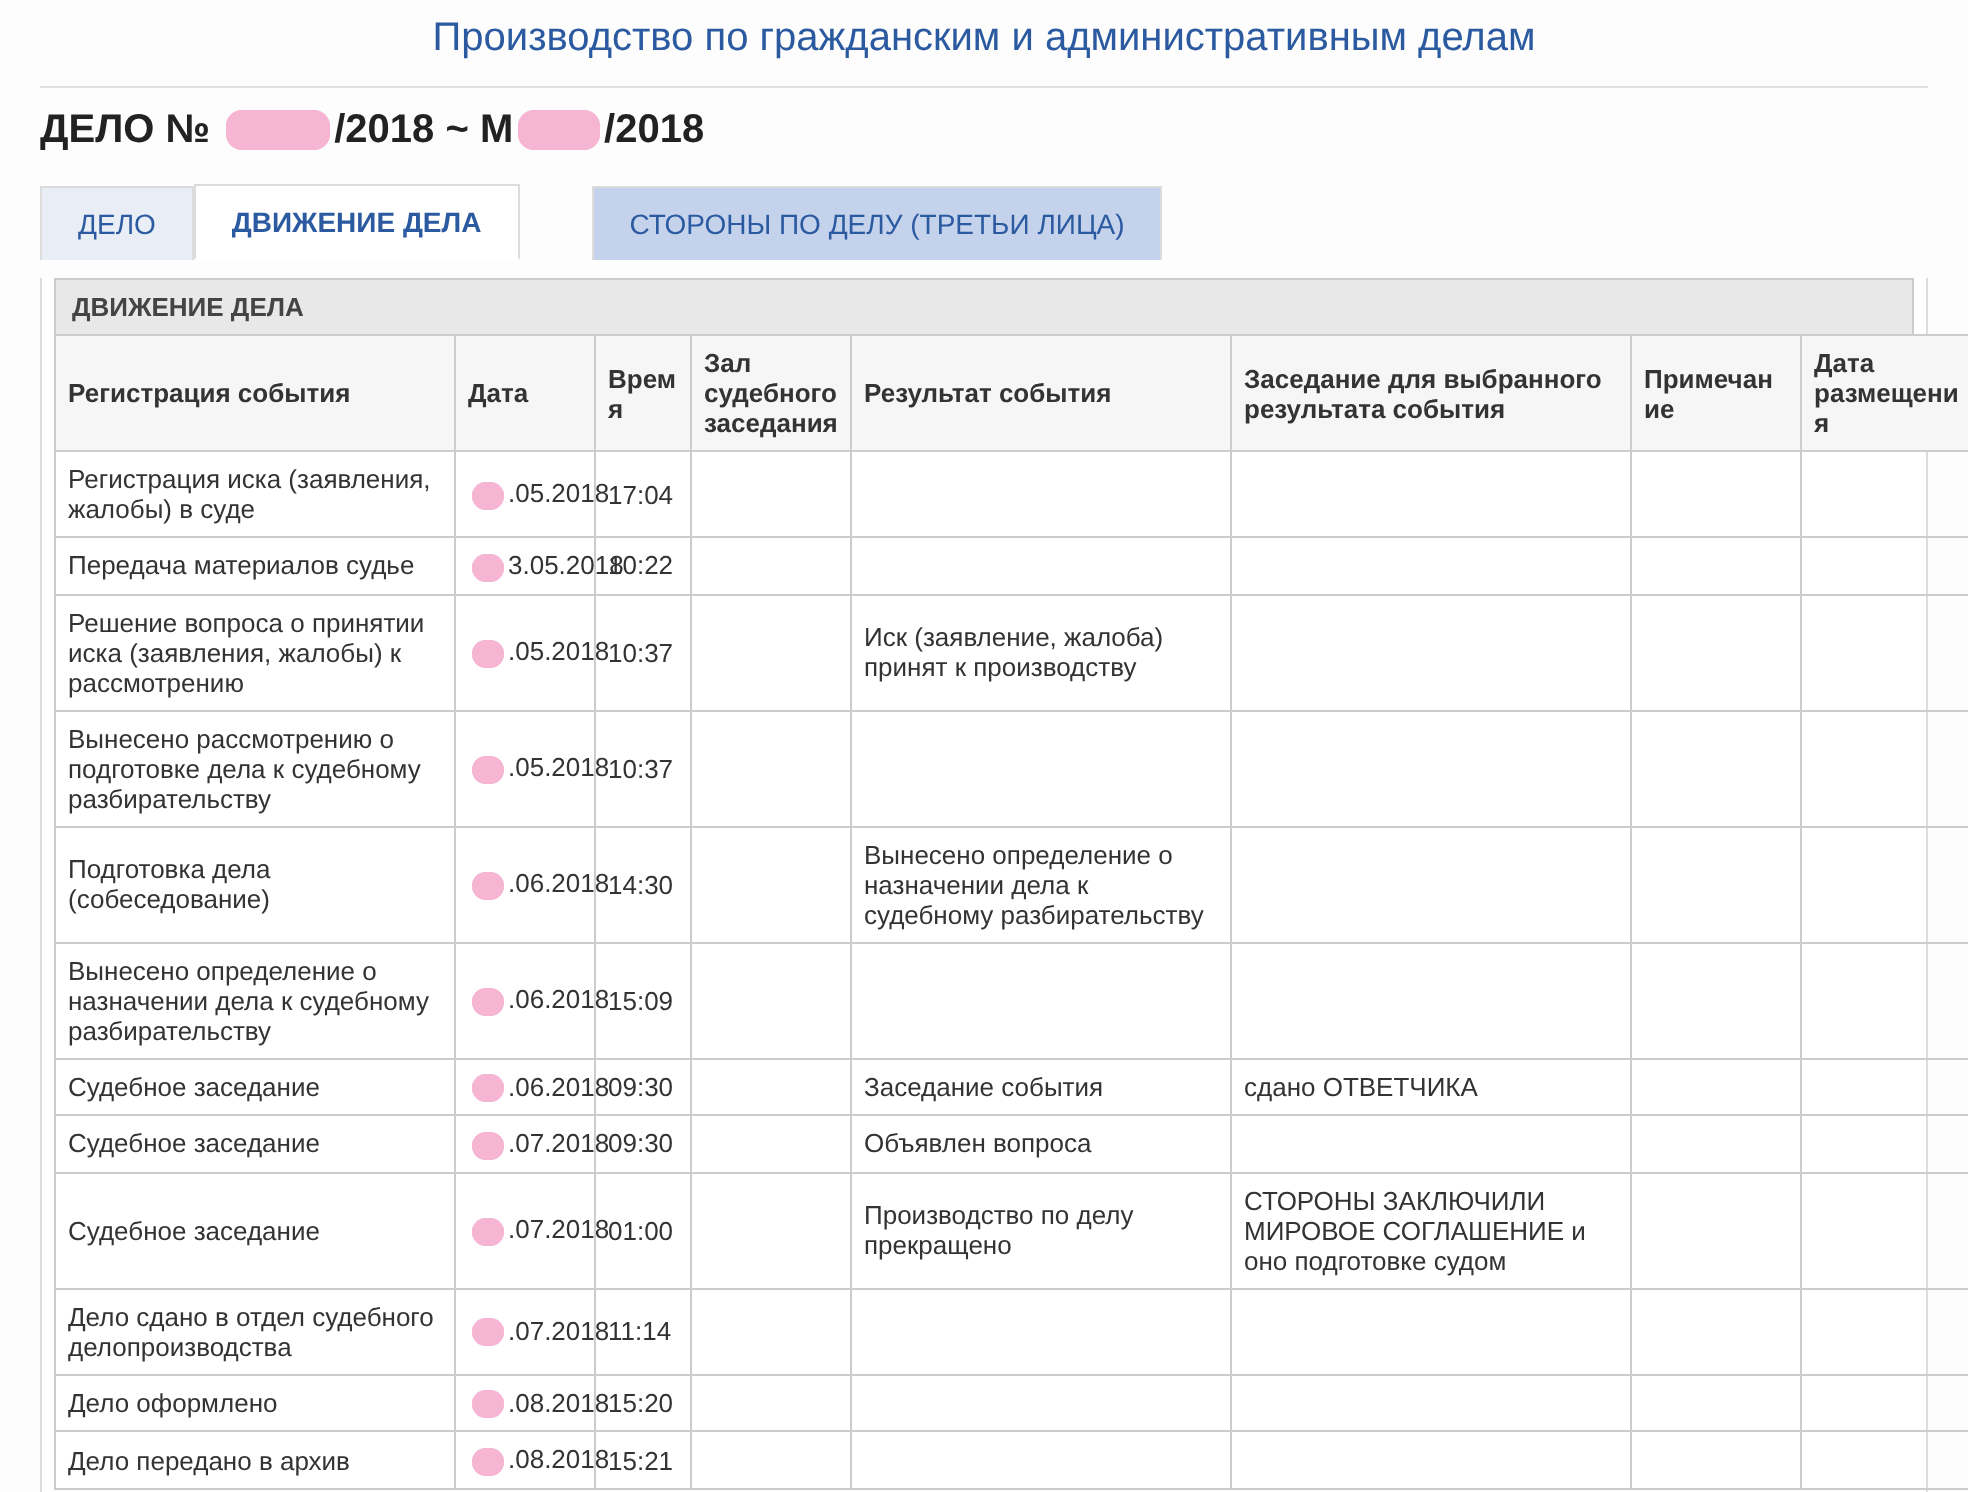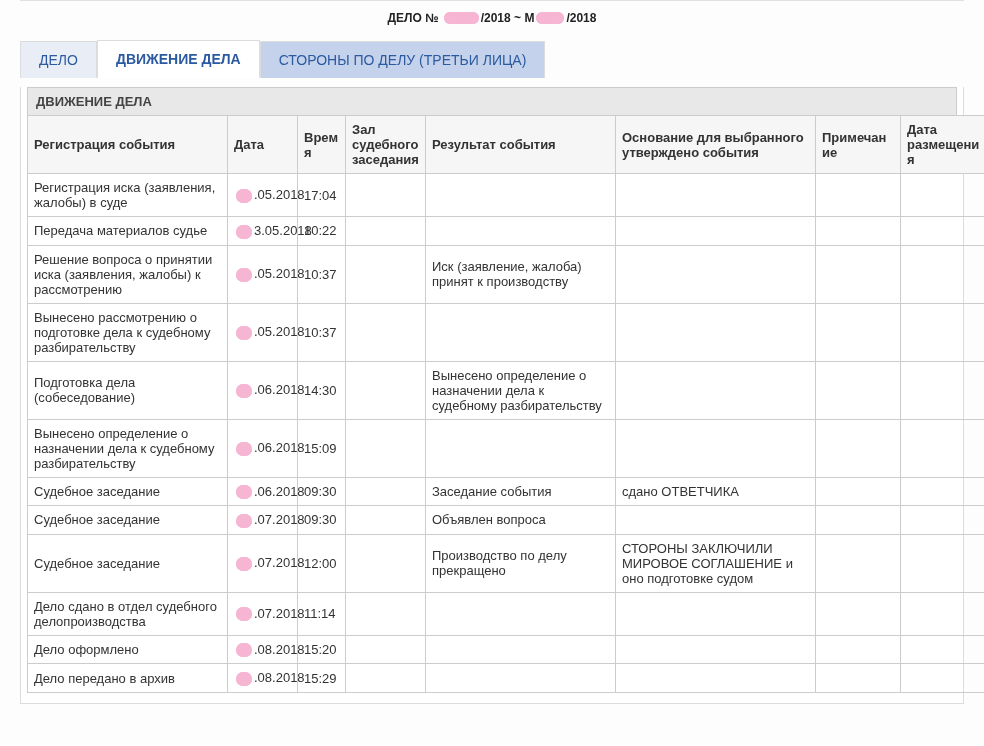--- a/index.html
+++ b/index.html
@@ -22,23 +22,23 @@
     text-align: center;
     padding: 8px 0 12px 0;
     font-weight: 400;
   }
   hr.hdr {
     border: none;
     border-top: 1px solid #e0e0e0;
     margin: 0 0 10px 0;
   }
   .case-line {
-    text-align: center;
+    text-align: left;
     font-weight: 700;
-    font-size: 12px;
+    font-size: 20px;
     color: #222;
     margin: 8px 0 14px 0;
     position: relative;
   }
   .redact {
     display: inline-block;
     background: #f6b6d3;
     border-radius: 8px;
     color: transparent;
     user-select: none;
@@ -66,20 +66,21 @@
     font-size: 14px;
     color: #2b5aa0;
     background: #f4f6fa;
     cursor: pointer;
   }
   .tab.inactive {
     background: #e8edf6;
   }
   .tab.inactive.sides {
     background: #c4d2ec;
+    margin-left: 36px;
   }
   .tab.active {
     background: #fff;
     font-weight: 700;
     border-bottom: 1px solid #fff;
   }
   .section-title {
     background: #e8e8e8;
     border: 1px solid #ccc;
     border-bottom: none;
@@ -122,20 +123,21 @@
     vertical-align: middle;
     width: 16px;
     height: 14px;
     padding: 0;
   }
 </style>
 </head>
 <body>
 
 <div class="page">
+  <div class="heading">Производство по гражданским и административным делам</div>
   <hr class="hdr">
 
   <div class="case-line">
     <span>ДЕЛО №</span>
     <span class="redact">xxxx</span><span>/2018</span>
     <span>~</span>
     <span>М</span><span class="redact">xxx</span><span>/2018</span>
   </div>
 
   <div class="tabs">
@@ -158,21 +160,21 @@
           <col class="c-note">
           <col class="c-posted">
       </colgroup>
       <thead>
         <tr>
           <th>Регистрация события</th>
           <th>Дата</th>
           <th>Время</th>
           <th>Зал судебного заседания</th>
           <th>Результат события</th>
-          <th>Основание для выбранного утверждено события</th>
+          <th>Заседание для выбранного результата события</th>
           <th>Примечание</th>
           <th>Дата размещения</th>
         </tr>
       </thead>
       <tbody id="rows">
           <tr>
             <td><span>Регистрация иска (заявления, жалобы) в суде</span></td>
             <td><span class="date-cell"><span class="redact">x</span><span>.05.2018</span></span></td>
             <td><span>17:04</span></td>
             <td><span></span></td>
@@ -247,21 +249,21 @@
             <td><span>09:30</span></td>
             <td><span></span></td>
             <td><span>Объявлен вопроса</span></td>
             <td><span></span></td>
             <td><span></span></td>
             <td><span></span></td>
           </tr>
           <tr>
             <td><span>Судебное заседание</span></td>
             <td><span class="date-cell"><span class="redact">x</span><span>.07.2018</span></span></td>
-            <td><span>12:00</span></td>
+            <td><span>01:00</span></td>
             <td><span></span></td>
             <td><span>Производство по делу прекращено</span></td>
             <td><span>СТОРОНЫ ЗАКЛЮЧИЛИ МИРОВОЕ СОГЛАШЕНИЕ и оно подготовке судом</span></td>
             <td><span></span></td>
             <td><span></span></td>
           </tr>
           <tr>
             <td><span>Дело сдано в отдел судебного делопроизводства</span></td>
             <td><span class="date-cell"><span class="redact">x</span><span>.07.2018</span></span></td>
             <td><span>11:14</span></td>
@@ -277,21 +279,21 @@
             <td><span>15:20</span></td>
             <td><span></span></td>
             <td><span></span></td>
             <td><span></span></td>
             <td><span></span></td>
             <td><span></span></td>
           </tr>
           <tr>
             <td><span>Дело передано в архив</span></td>
             <td><span class="date-cell"><span class="redact">x</span><span>.08.2018</span></span></td>
-            <td><span>15:29</span></td>
+            <td><span>15:21</span></td>
             <td><span></span></td>
             <td><span></span></td>
             <td><span></span></td>
             <td><span></span></td>
             <td><span></span></td>
           </tr>
         </tbody>
     </table>
   </div>
 

